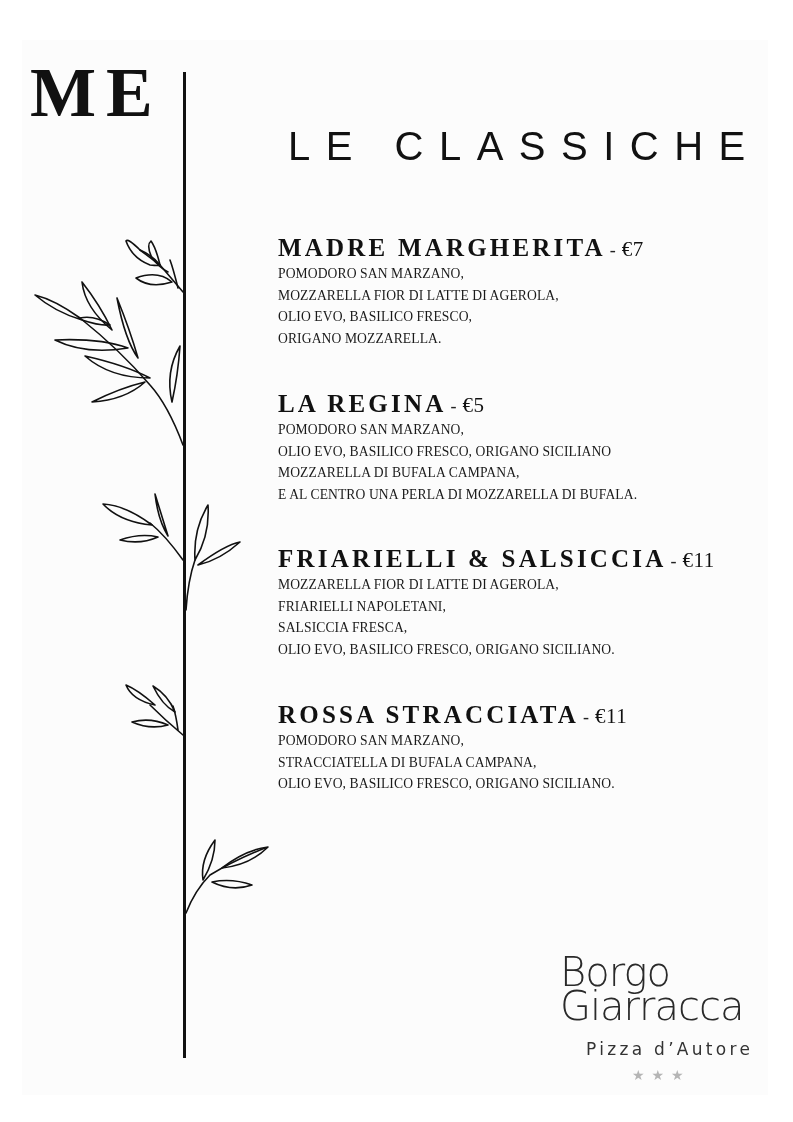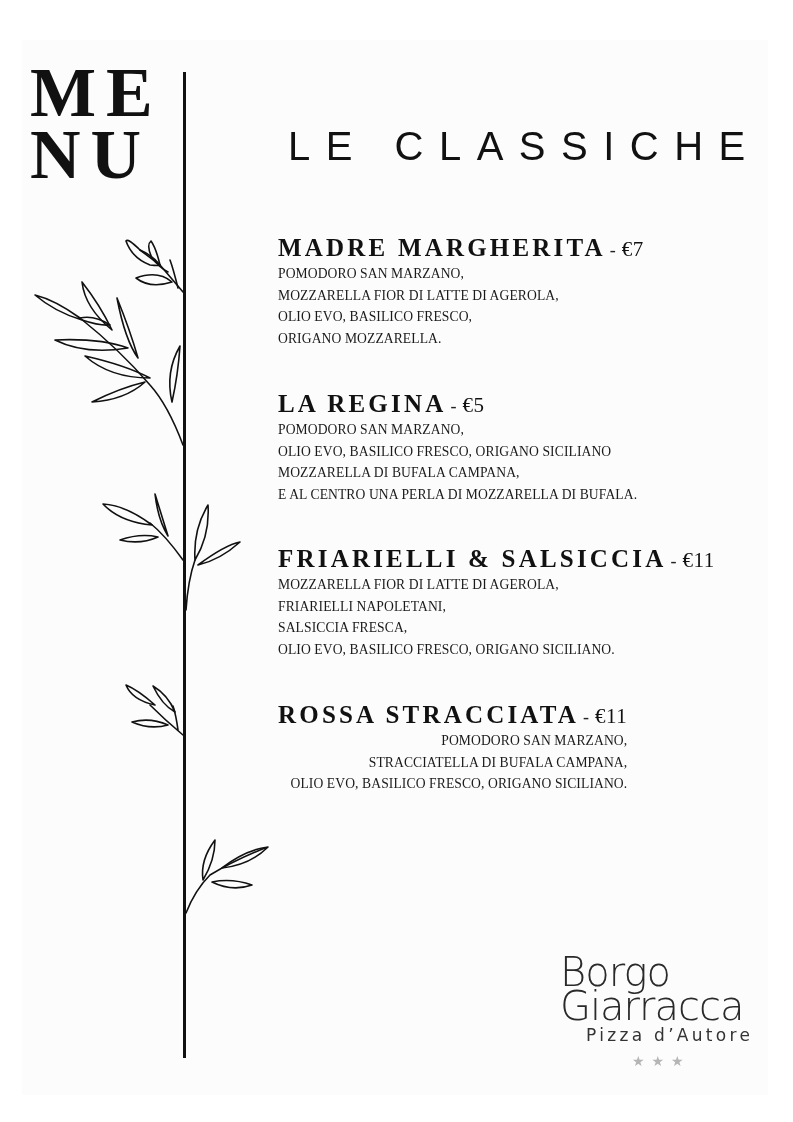--- a/index.html
+++ b/index.html
@@ -35,33 +35,32 @@
     font-family:"Liberation Serif", serif; font-size:13.6px; line-height:21.5px; color:#1a1a1a;
     letter-spacing:0.1px; white-space:nowrap;
   }
   .logo { position:absolute; left:560px; top:955px; width:210px; }
   .logo-line {
     font-family:"DejaVu Sans", sans-serif; font-weight:300; font-size:40px; line-height:34px;
     color:#2a2a2a; letter-spacing:-1px;
   }
   .logo-sub {
     font-family:"DejaVu Sans", sans-serif; font-size:17px; letter-spacing:3.3px; color:#333;
-    margin-top:2px; margin-left:26px; white-space:nowrap;
+    margin-top:16px; margin-left:26px; white-space:nowrap;
   }
   .logo-stars { color:#b5b5b5; font-size:14px; letter-spacing:7px; margin-left:72px; margin-top:8px; }
   svg.leaves { position:absolute; left:0; top:0; }
 </style>
 </head>
 <body>
 
 <div class="sheet"></div>
 
 <div class="menu-title">
   <span>ME</span>
-  <span>NU</span>
 </div>
 
 <div class="vline"></div>
 
 <svg class="leaves" width="793" height="1122" fill="none" stroke="#111" stroke-width="1.6" stroke-linecap="round" stroke-linejoin="round">
 
   <g>
     <path d="M183 292 L160 265 L140 250"></path>
     <path d="M140 250 Q128 238 126 241 Q132 258 150 265 Q160 266 160 265 Q152 255 140 250 Z"></path>
     <path d="M160 265 Q156 248 151 241 Q146 245 152 258 Q160 268 168 272"></path>
@@ -137,21 +136,21 @@
     <span class="item-name">FRIARIELLI &amp; SALSICCIA</span><span class="item-sep">-</span><span class="item-price">€11</span>
   </div>
   <div class="item-desc">
     <div>MOZZARELLA FIOR DI LATTE DI AGEROLA,</div>
     <div>FRIARIELLI NAPOLETANI,</div>
     <div>SALSICCIA FRESCA,</div>
     <div>OLIO EVO, BASILICO FRESCO, ORIGANO SICILIANO.</div>
   </div>
 </div>
 
-<div class="item" style="top:702px;text-align:right;">
+<div class="item" style="top:702px;">
   <div class="item-head">
     <span class="item-name">ROSSA STRACCIATA</span><span class="item-sep">-</span><span class="item-price">€11</span>
   </div>
   <div class="item-desc">
     <div>POMODORO SAN MARZANO,</div>
     <div>STRACCIATELLA DI BUFALA CAMPANA,</div>
     <div>OLIO EVO, BASILICO FRESCO, ORIGANO SICILIANO.</div>
   </div>
 </div>
 

